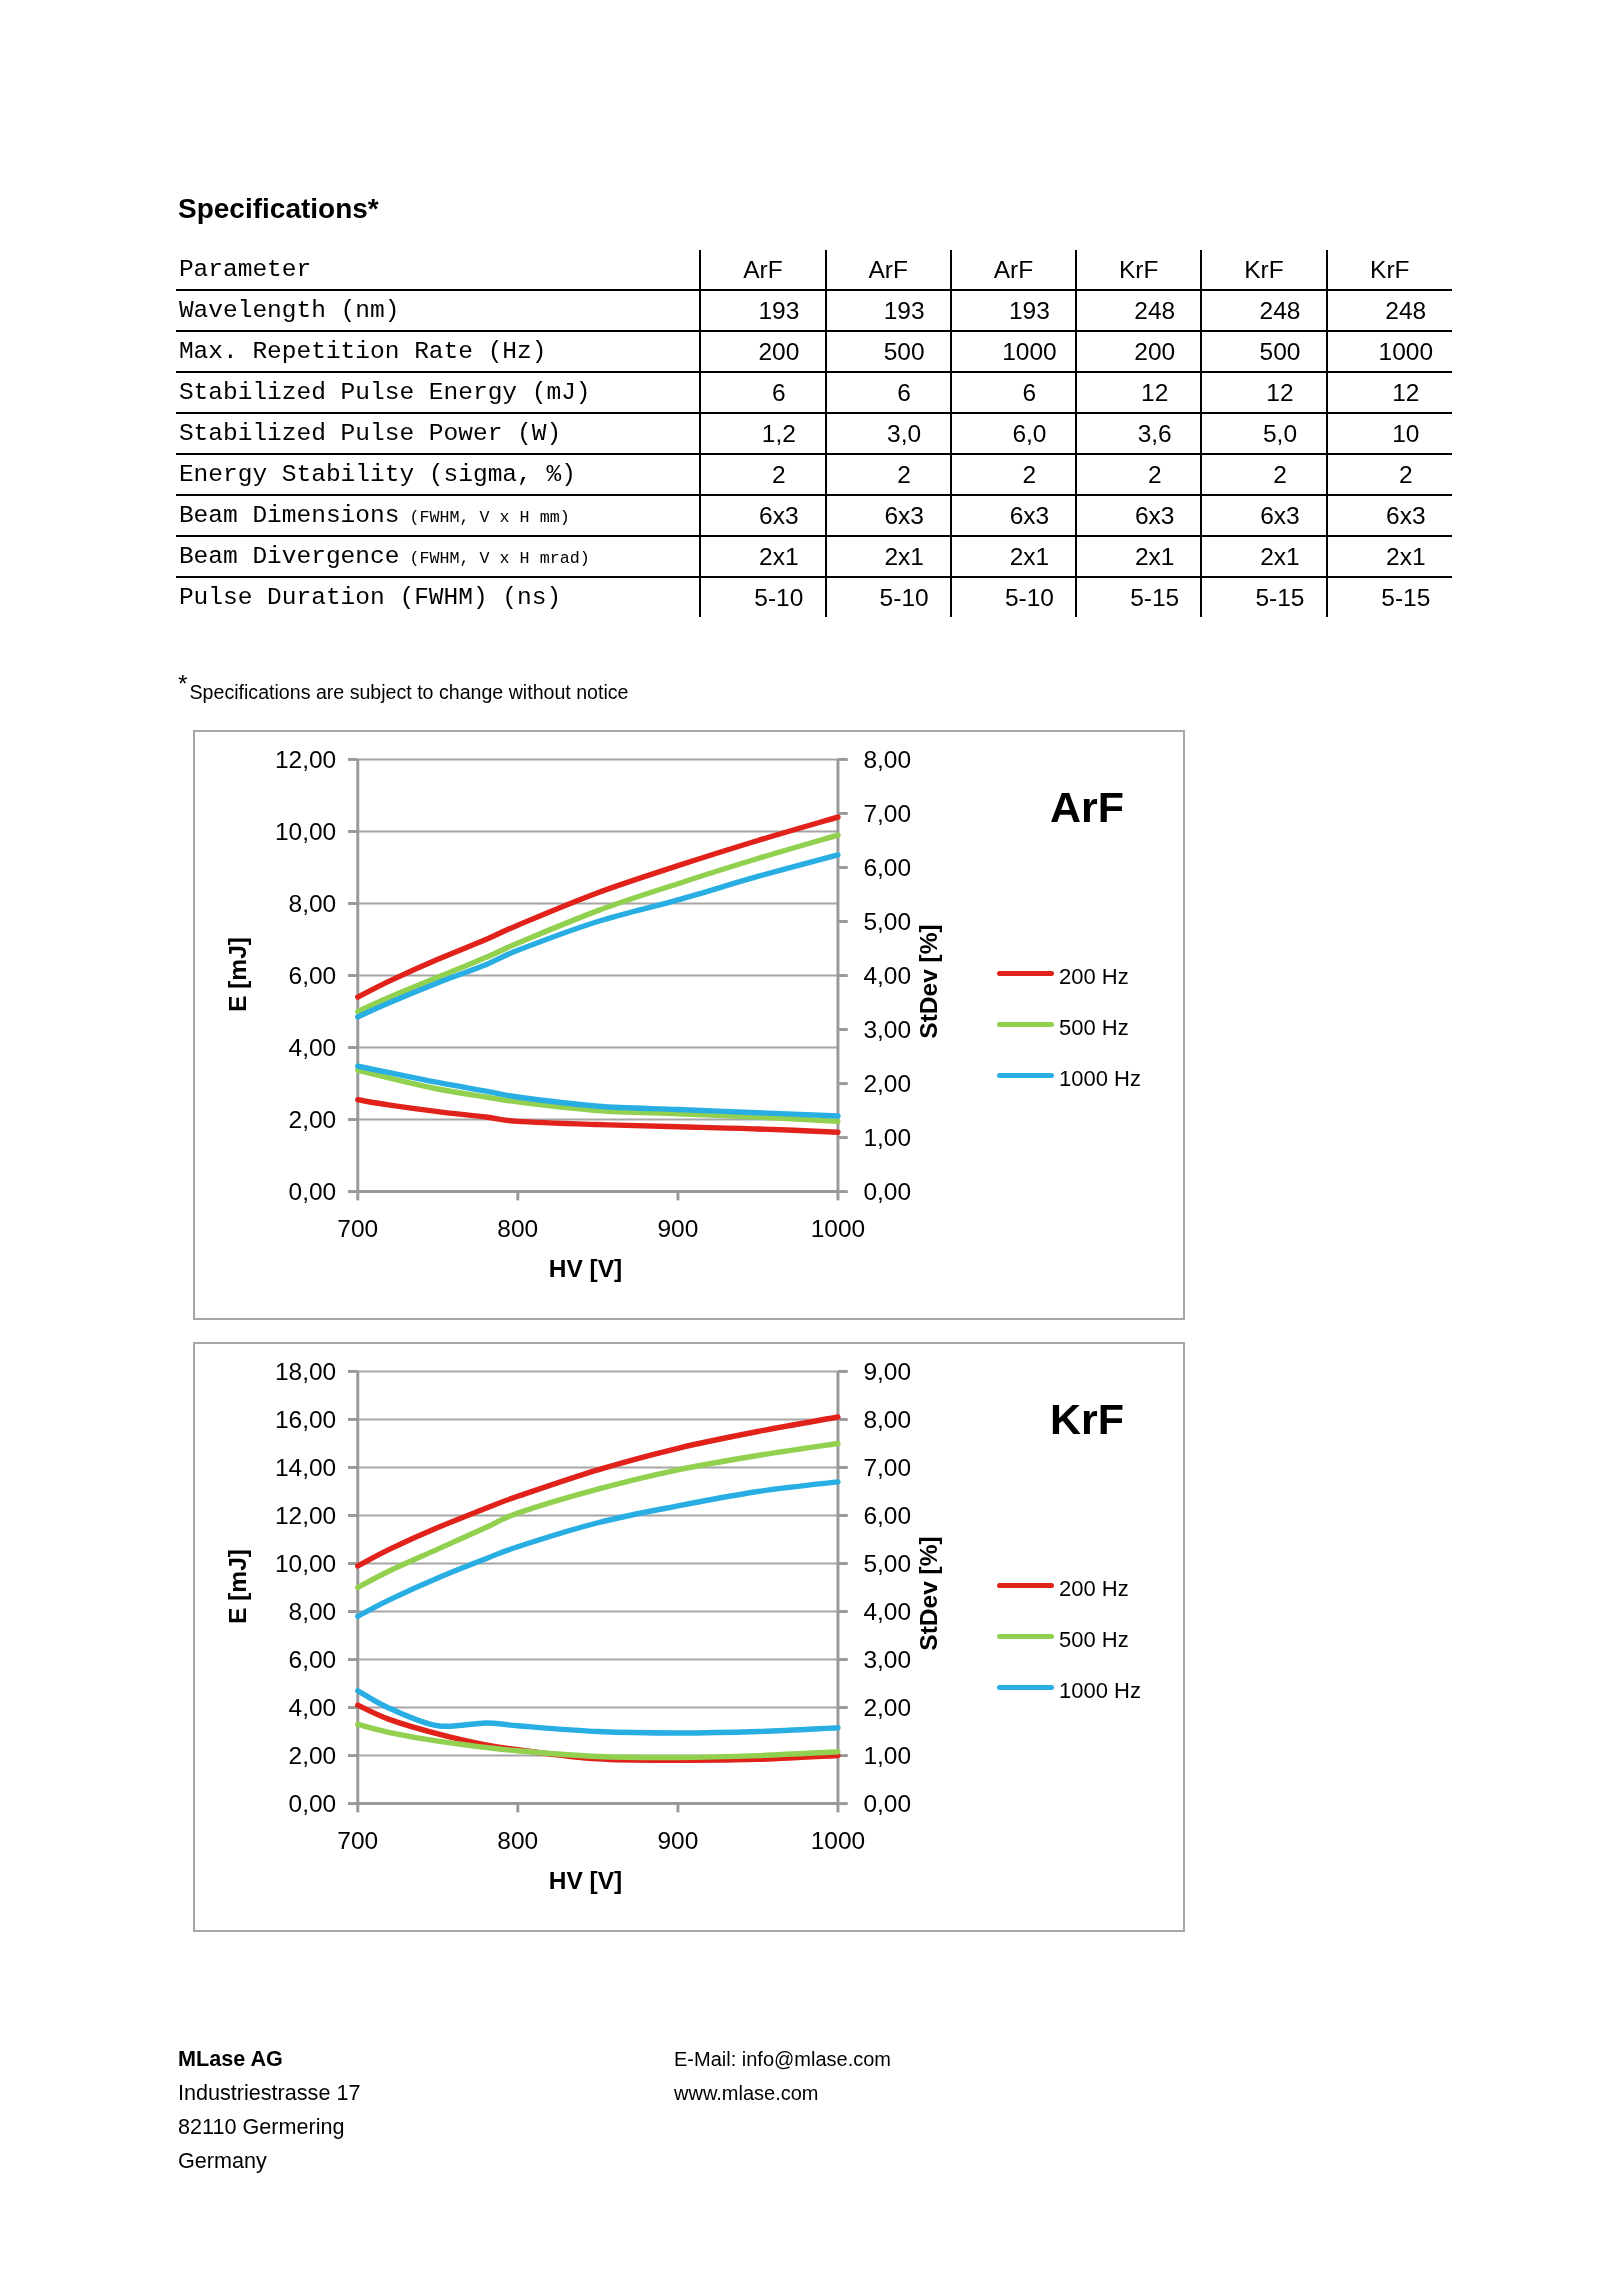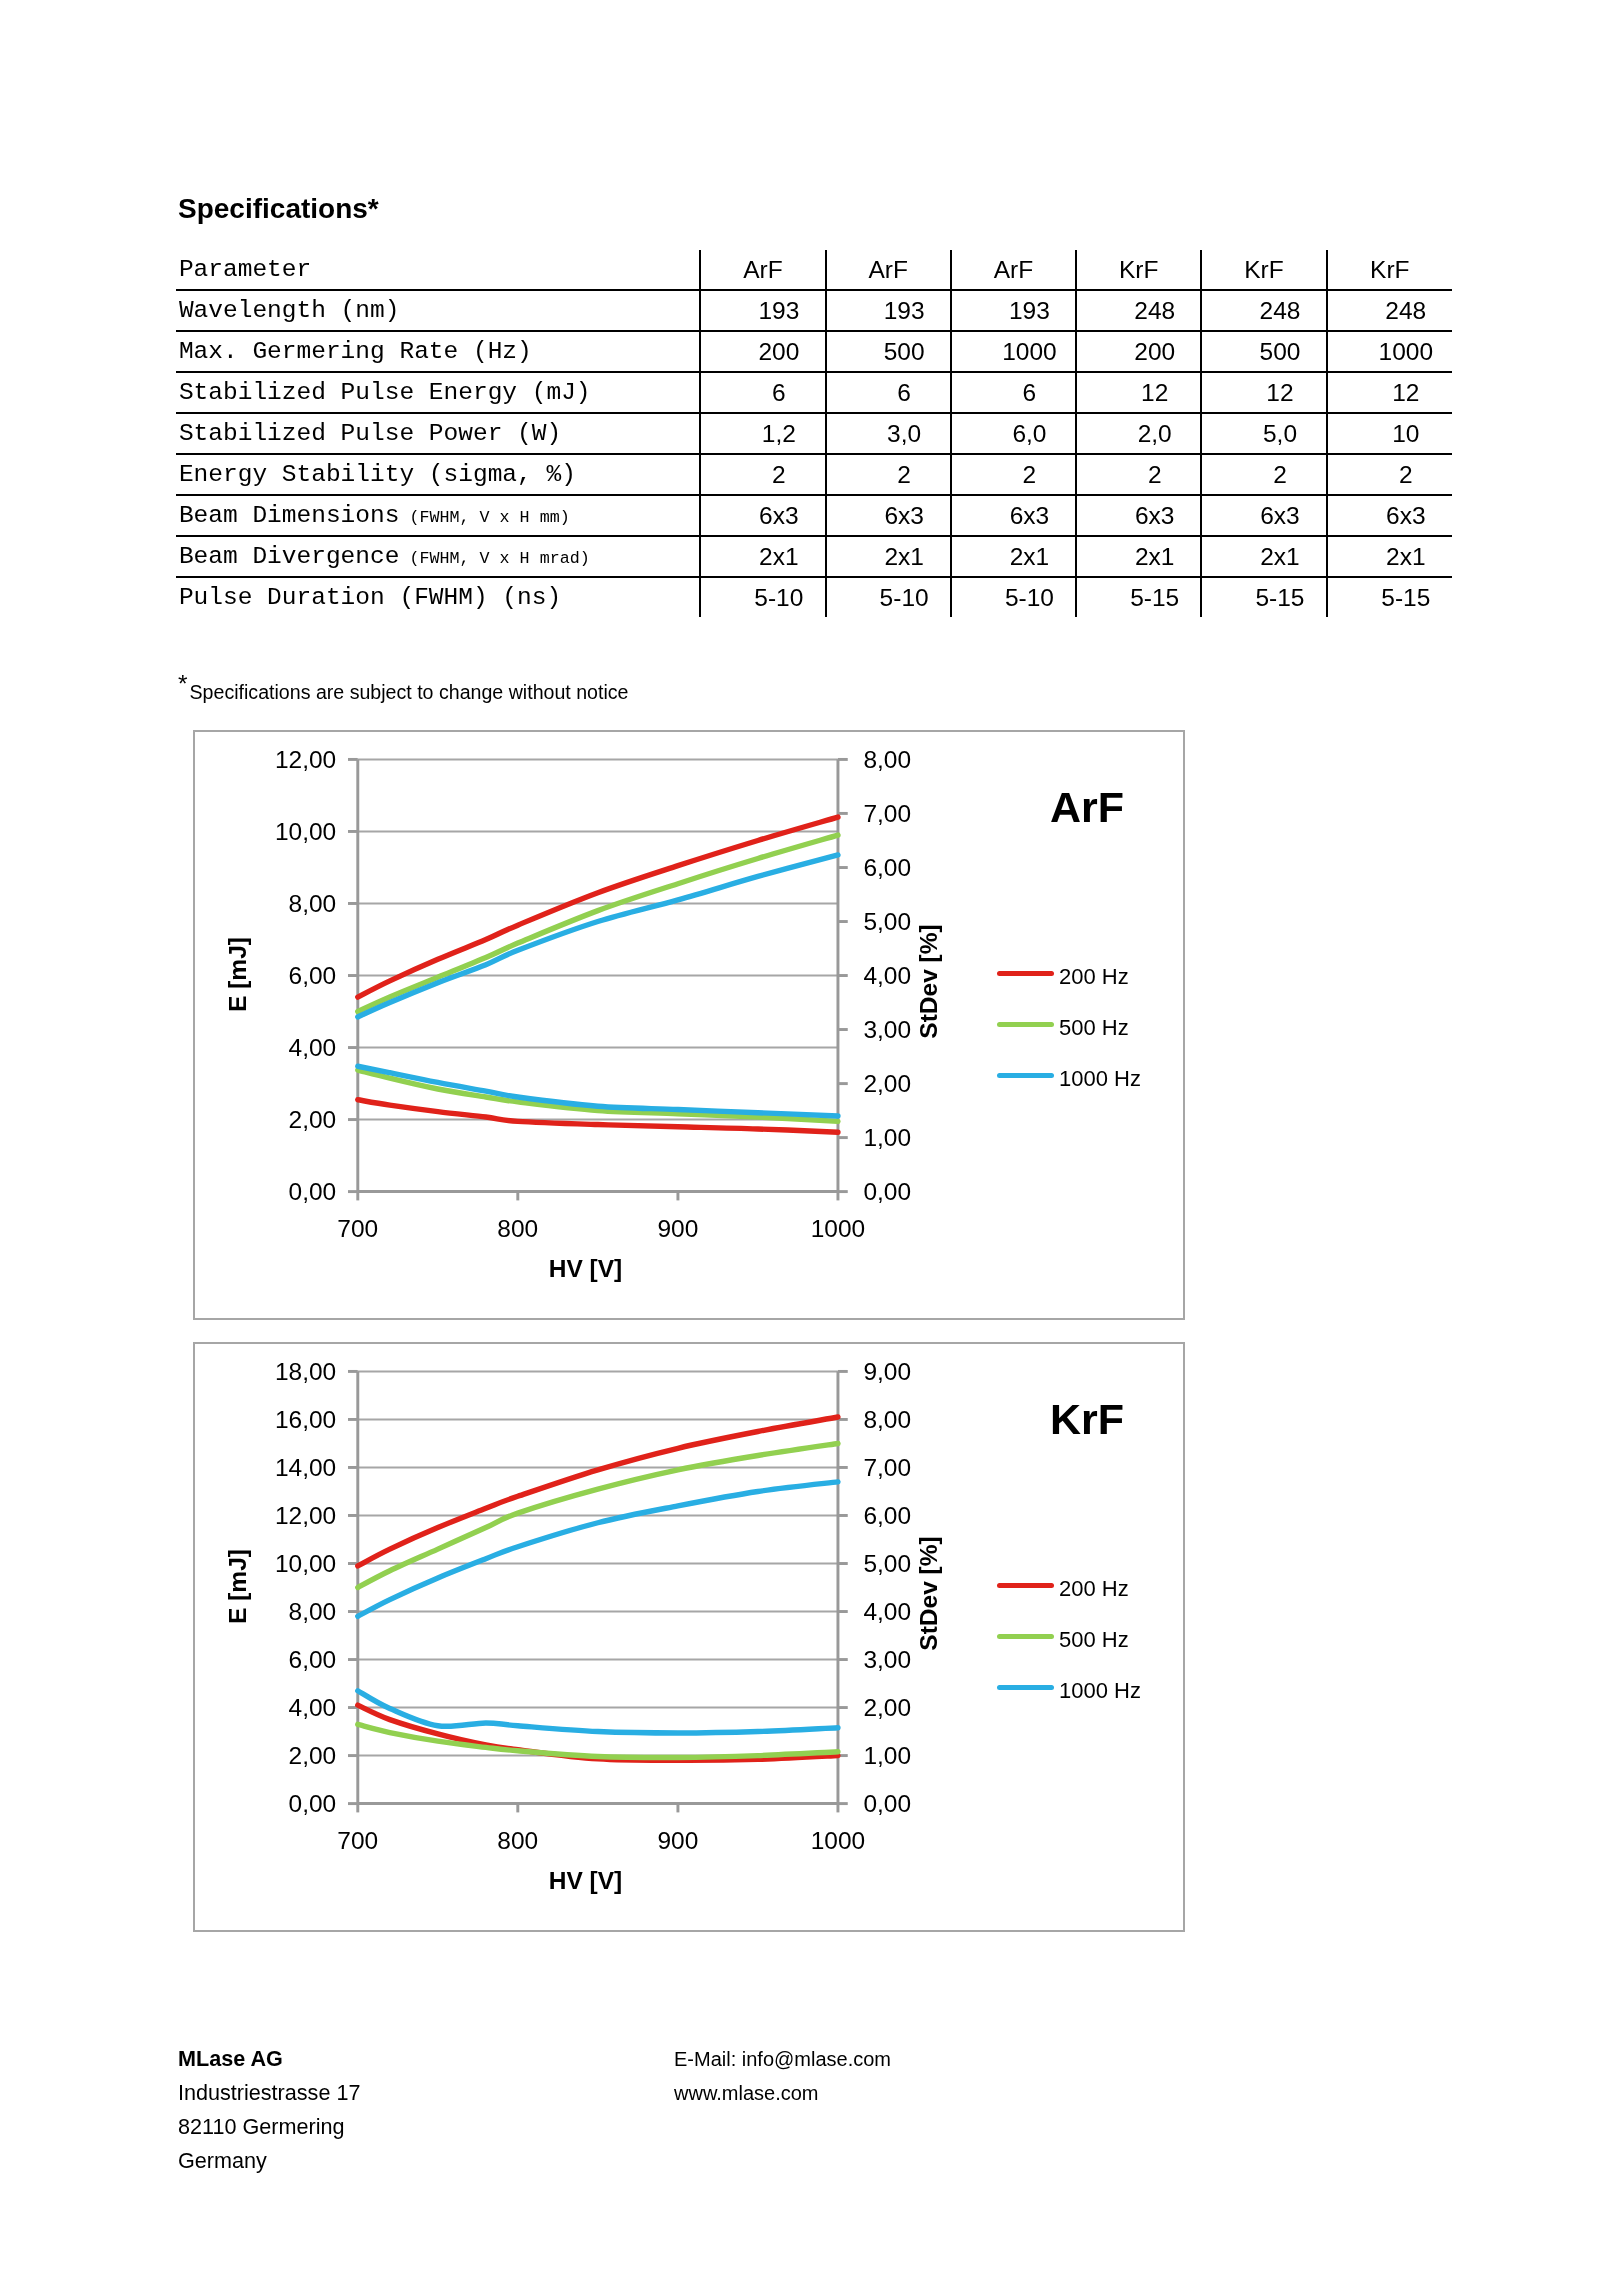--- a/index.html
+++ b/index.html
@@ -74,21 +74,21 @@
       <tr>
         <td class="param"><span>Wavelength (nm)</span></td>
         <td class="val">193</td>
         <td class="val">193</td>
         <td class="val">193</td>
         <td class="val">248</td>
         <td class="val">248</td>
         <td class="val">248</td>
       </tr>
       <tr>
-        <td class="param"><span>Max. Germering Rate (Hz)</span></td>
+        <td class="param"><span>Max. Repetition Rate (Hz)</span></td>
         <td class="val">200</td>
         <td class="val">500</td>
         <td class="val">1000</td>
         <td class="val">200</td>
         <td class="val">500</td>
         <td class="val">1000</td>
       </tr>
       <tr>
         <td class="param"><span>Stabilized Pulse Energy (mJ)</span></td>
         <td class="val">6</td>
@@ -96,21 +96,21 @@
         <td class="val">6</td>
         <td class="val">12</td>
         <td class="val">12</td>
         <td class="val">12</td>
       </tr>
       <tr>
         <td class="param"><span>Stabilized Pulse Power (W)</span></td>
         <td class="val">1,2</td>
         <td class="val">3,0</td>
         <td class="val">6,0</td>
-        <td class="val">2,0</td>
+        <td class="val">3,6</td>
         <td class="val">5,0</td>
         <td class="val">10</td>
       </tr>
       <tr>
         <td class="param"><span>Energy Stability (sigma, %)</span></td>
         <td class="val">2</td>
         <td class="val">2</td>
         <td class="val">2</td>
         <td class="val">2</td>
         <td class="val">2</td>

